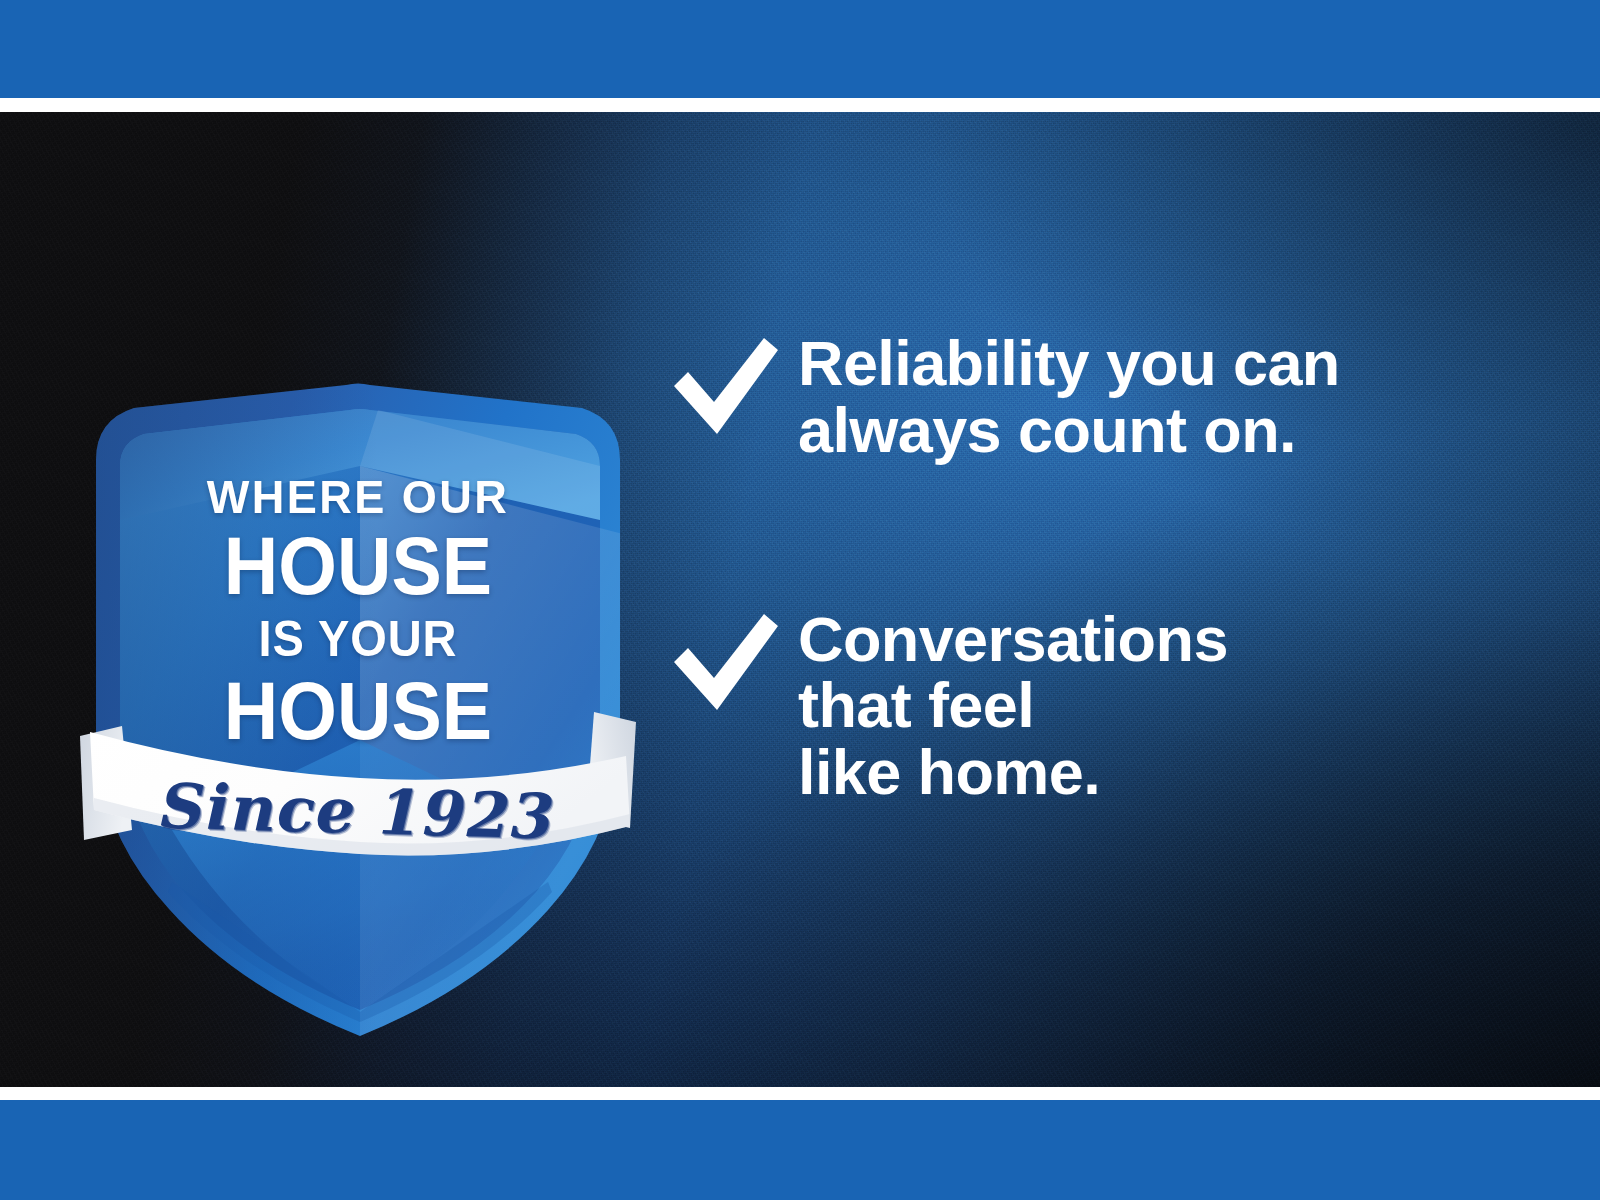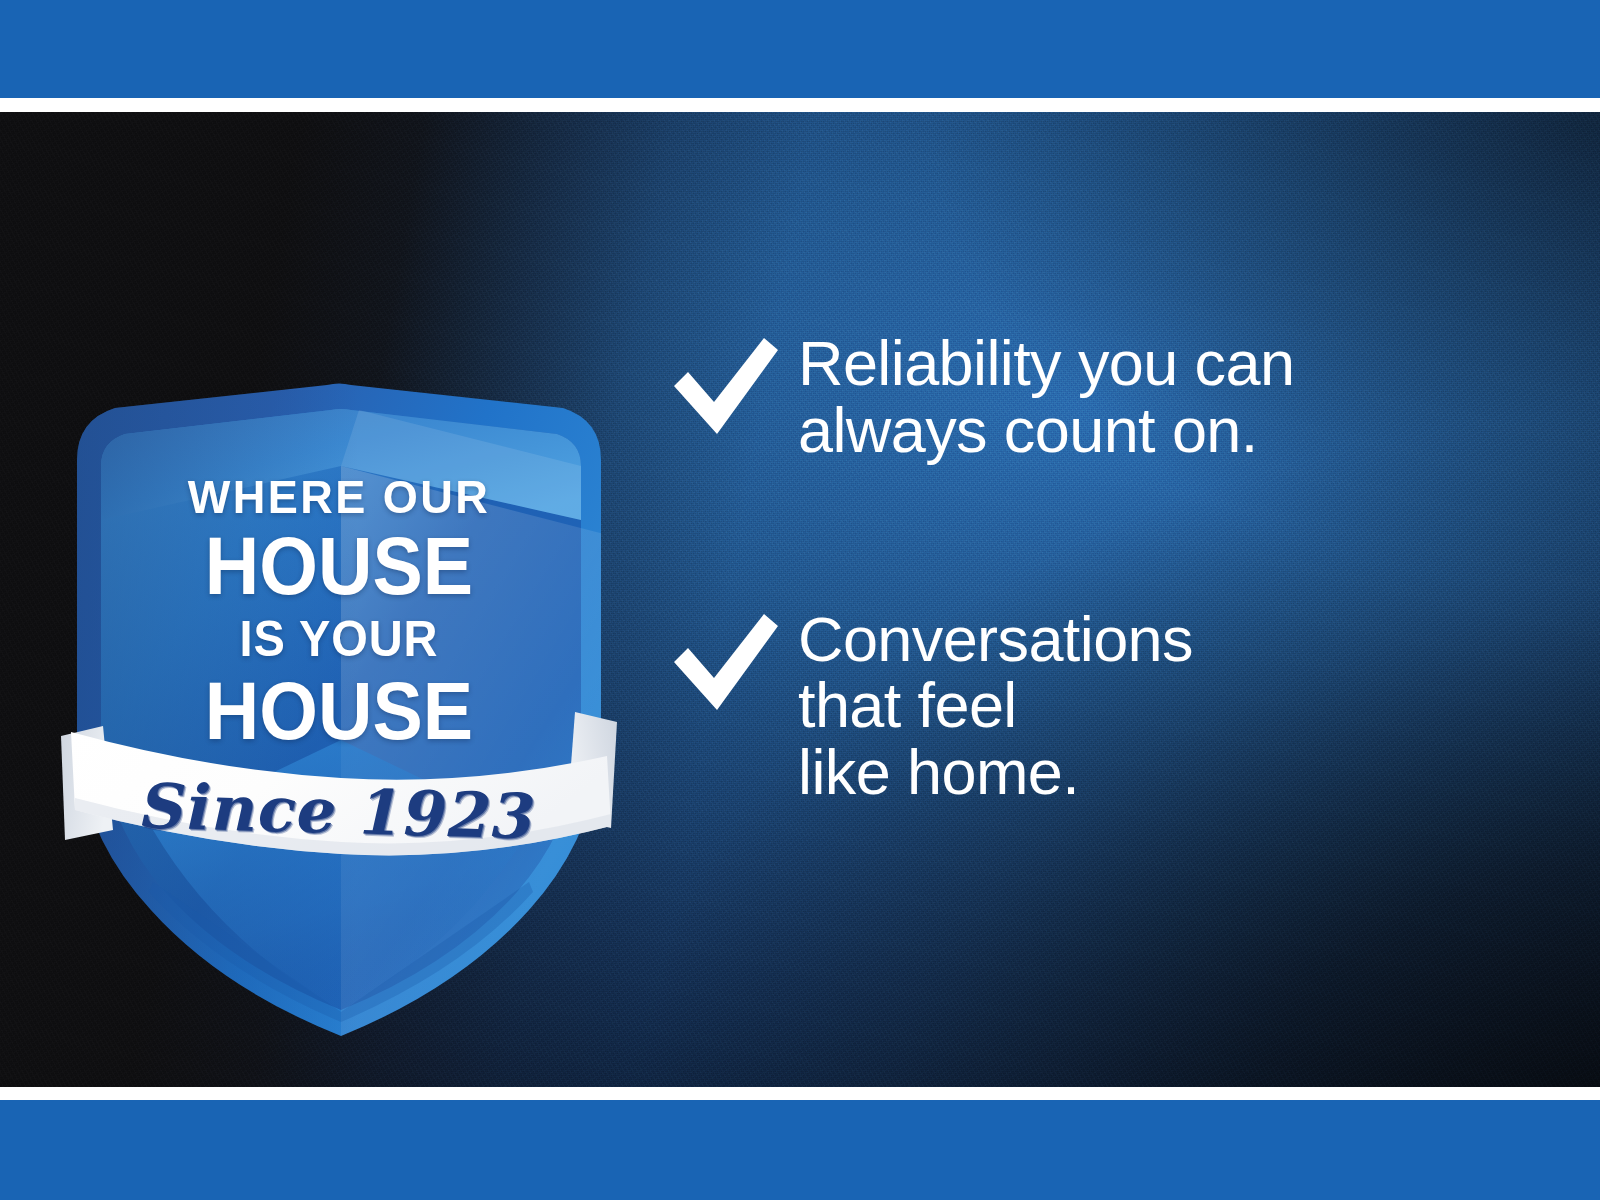--- a/index.html
+++ b/index.html
@@ -85,21 +85,21 @@
     opacity:.16;
     mix-blend-mode:soft-light;
     background-image:
       repeating-linear-gradient(63deg,  rgba(255,255,255,.5) 0 1px, rgba(0,0,0,0) 1px 4px),
       repeating-linear-gradient(152deg, rgba(255,255,255,.4) 0 1px, rgba(0,0,0,0) 1px 5px);
   }
 
   
   #badge {
     position:absolute;
-    left:59px; top:158px;
+    left:78px; top:158px;
     width:560px; height:770px;
   }
   #badge svg { display:block; width:100%; height:100%; overflow:visible; }
 
   .badge-text {
     position:absolute;
     left:0; width:560px;
     text-align:center;
     color:#ffffff;
     font-family:"Liberation Sans", sans-serif;
@@ -149,21 +149,21 @@
     flex:0 0 auto;
     width:130px;
     padding-top:6px;
   }
   .check svg { display:block; width:112px; height:104px; }
 
   .bullet-text {
     flex:1 1 auto;
     color:#ffffff;
     font-family:"Liberation Sans", sans-serif;
-    font-weight:normal;
+    font-weight:bold;
     font-size:63px;
     line-height:1.06;
     letter-spacing:-0.6px;
     white-space:pre-line;
     padding-top:0;
   }
 </style>
 </head>
 <body>
 

